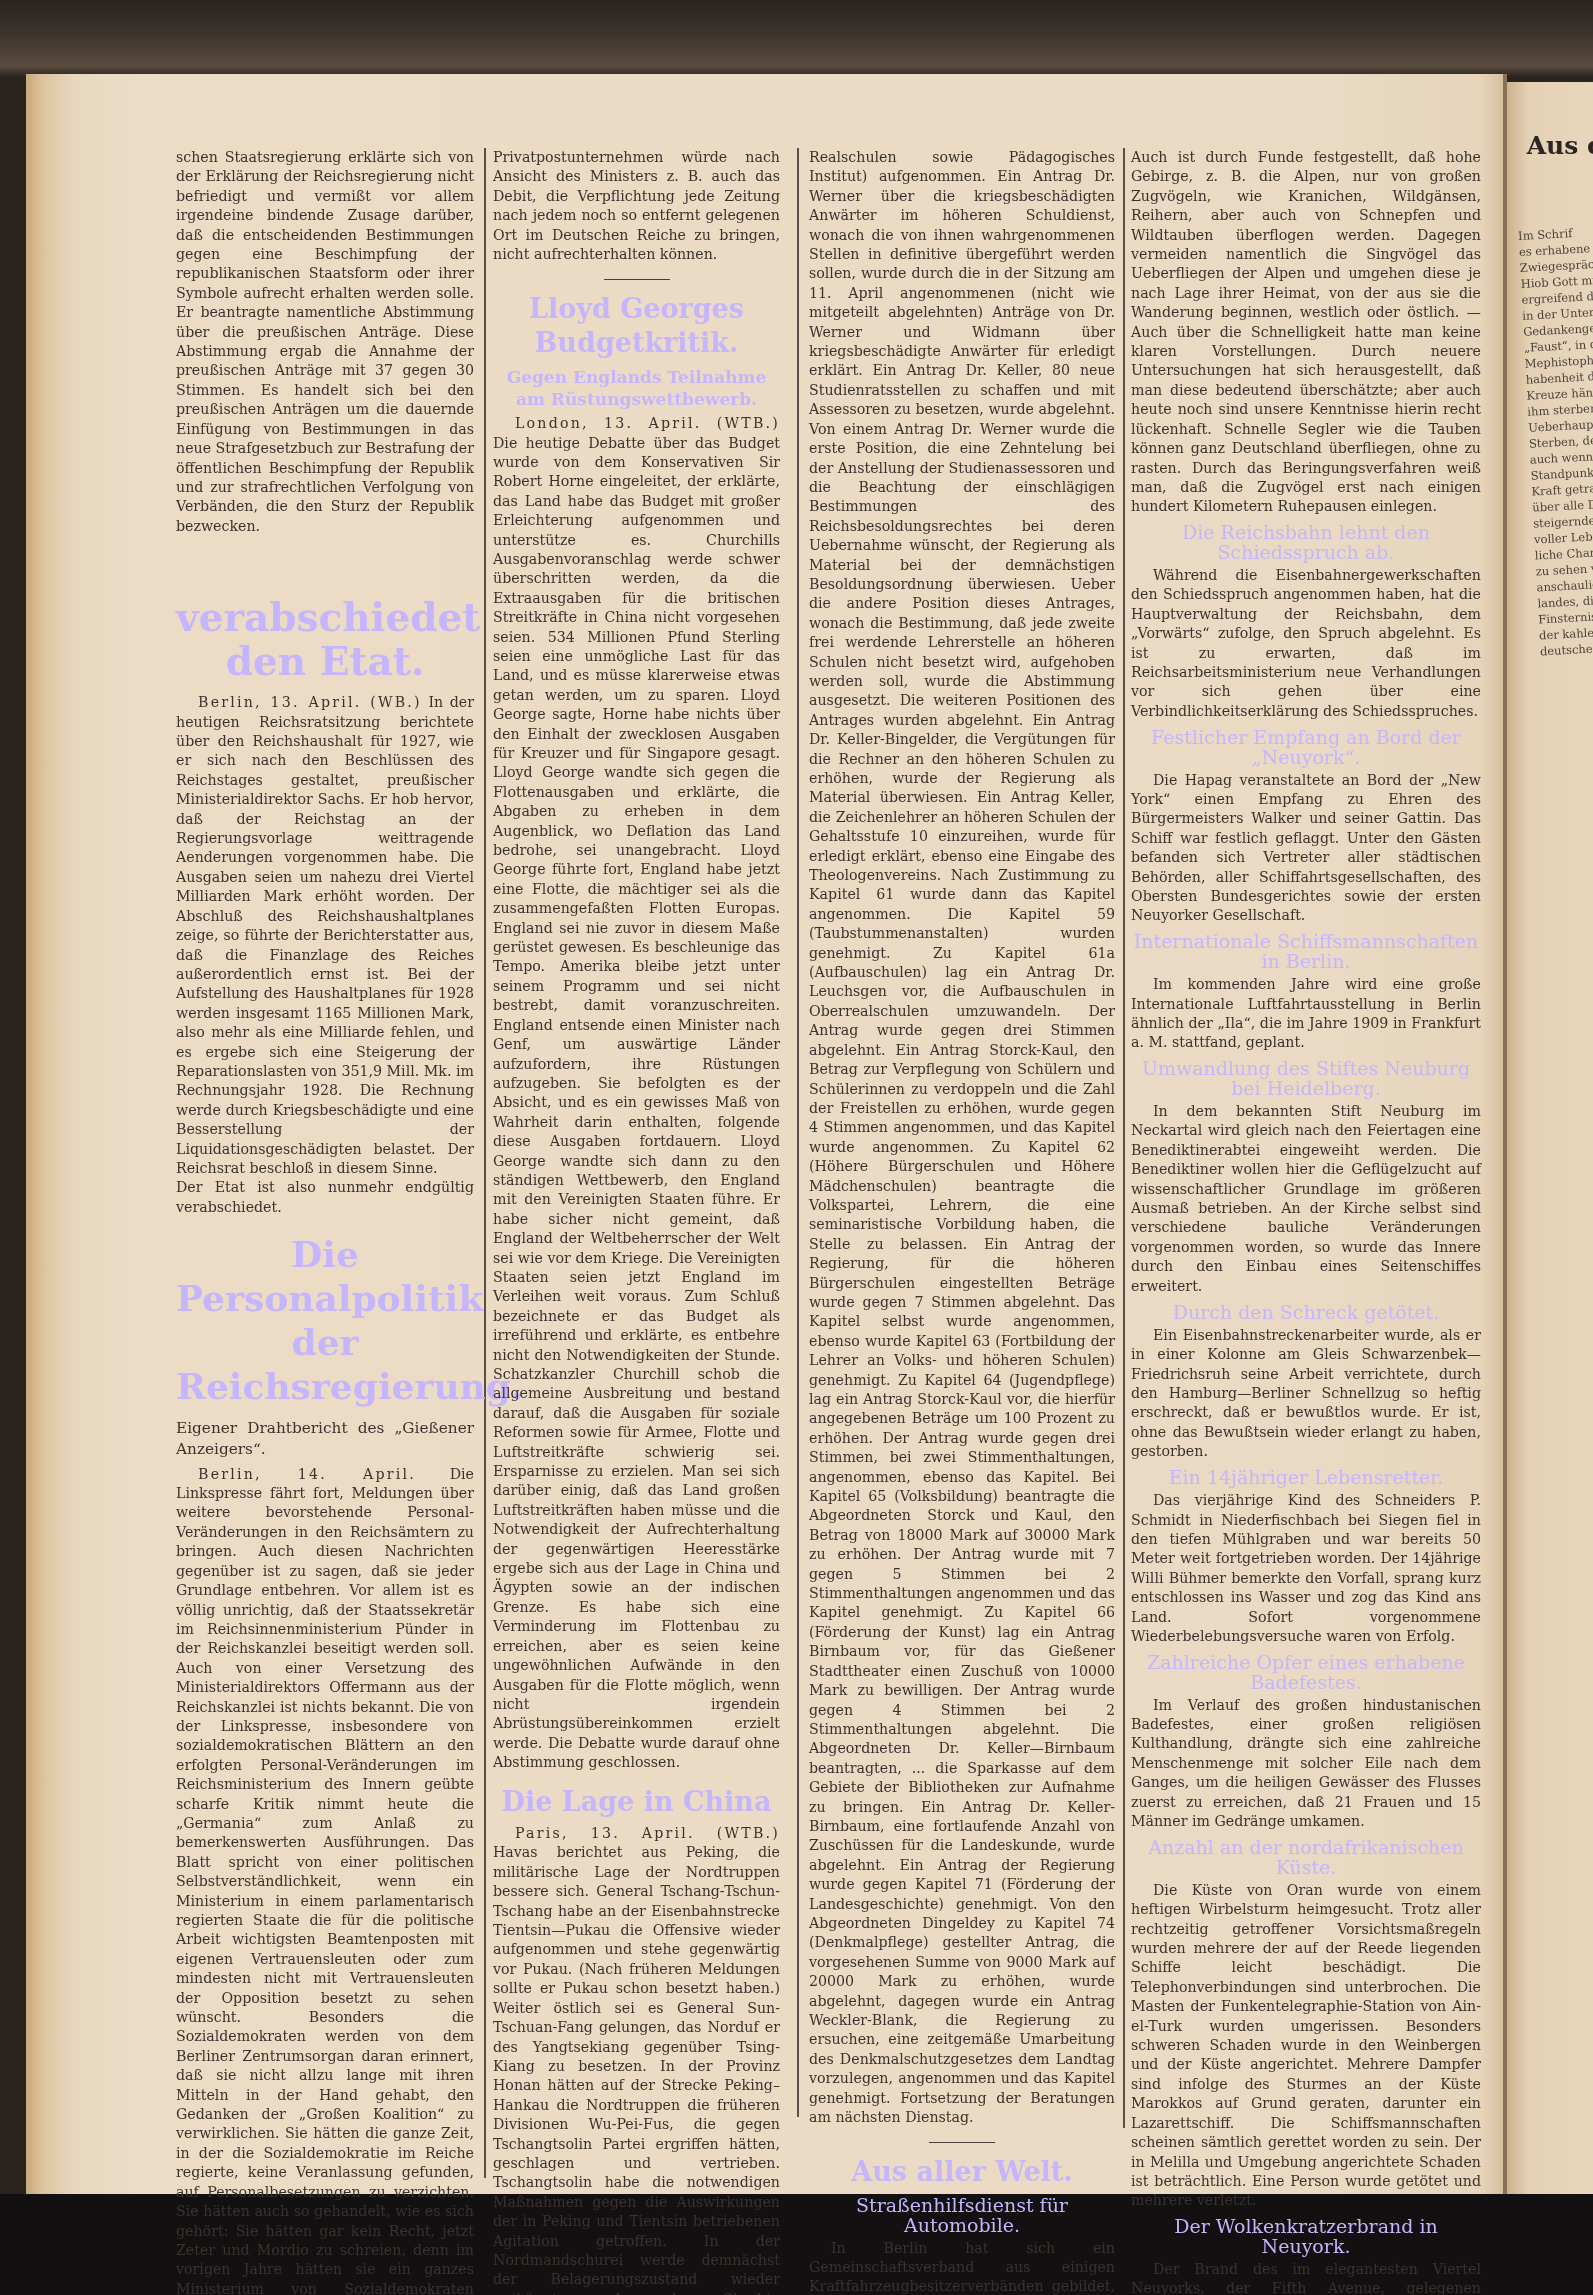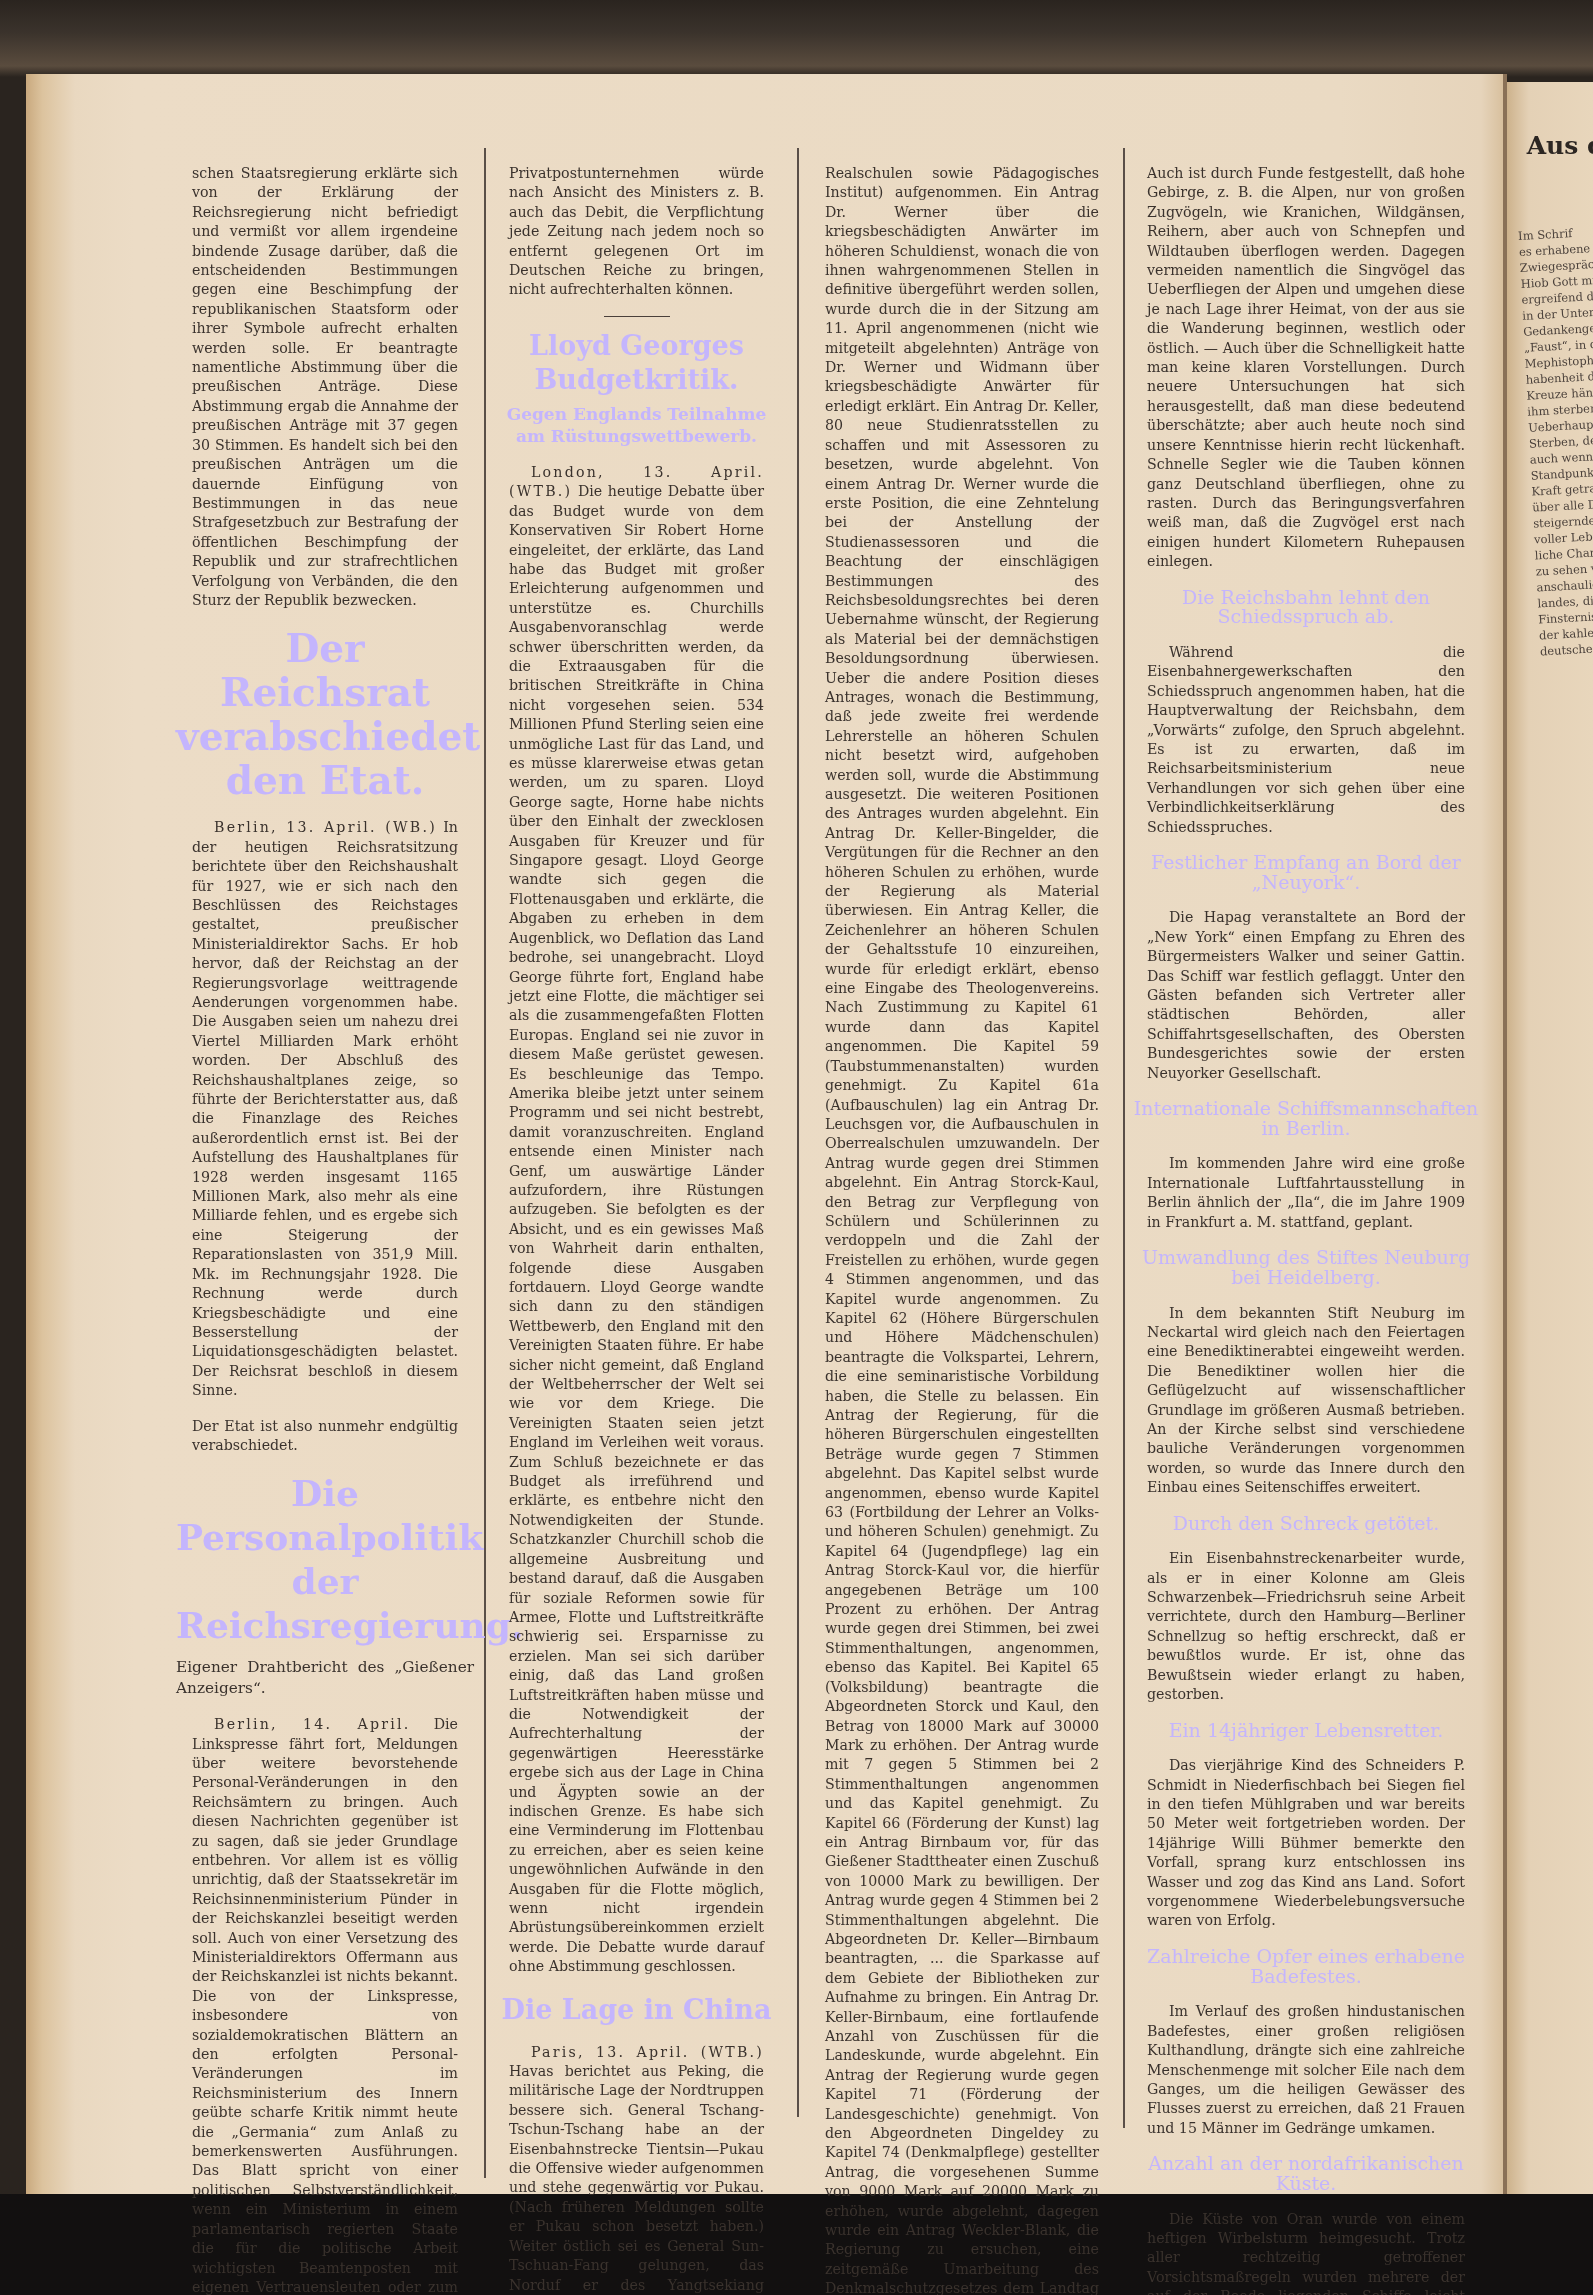--- a/index.html
+++ b/index.html
@@ -26,21 +26,21 @@
   .r2{left:797px;height:1969px;}
   .r3{left:1123px;height:1980px;}
 
   h1,h2,h3,h4{margin:0;text-align:center;color:#c4b5fd;}
   h1{font-size:36px;line-height:44px;font-weight:bold;margin:15.3px 0 9.8px;}
   h1.big{font-size:39px;}
   h2{font-size:27px;line-height:34px;font-weight:bold;margin:12px 0 5.5px;}
   h3{font-size:17px;line-height:22px;font-weight:bold;margin:3.3px 0 4.4px;}
   h4{font-size:19px;line-height:19.7px;font-weight:normal;margin:6.6px 0 3.3px;}
   .sub{font-size:15.3px;line-height:21px;margin:0 0 4.4px;}
-  p{margin:16px;text-indent:22px;}
+  p{margin:0;text-indent:22px;}
   p.noind{text-indent:0;}
   .sep{width:66px;height:1.6px;background:#4a403a;margin:14.2px auto 9.8px;}
   .dateline{letter-spacing:2.2px;}
 </style>
 </head>
 <body>
 
 <div class="scan"></div>
 <div class="page"></div>
 <div class="gutter"></div>
@@ -76,21 +76,21 @@
 </div>
 <div class="binding"></div>
 
 <div class="rule r1"></div>
 <div class="rule r2"></div>
 <div class="rule r3"></div>
 
 <div class="col c1">
   <p class="noind">schen Staatsregierung erklärte sich von der Erklärung der Reichsregierung nicht befriedigt und vermißt vor allem irgendeine bindende Zusage darüber, daß die entscheidenden Bestimmungen gegen eine Beschimpfung der republikanischen Staatsform oder ihrer Symbole aufrecht erhalten werden solle. Er beantragte namentliche Abstimmung über die preußischen Anträge. Diese Abstimmung ergab die Annahme der preußischen Anträge mit 37 gegen 30 Stimmen. Es handelt sich bei den preußischen Anträgen um die dauernde Einfügung von Bestimmungen in das neue Strafgesetzbuch zur Bestrafung der öffentlichen Beschimpfung der Republik und zur strafrechtlichen Verfolgung von Verbänden, die den Sturz der Republik bezwecken.</p>
   <h1 class="big">
-    <span>Der Reichsrat</span><br>
+    <br>
     <span>verabschiedet den Etat.</span>
   </h1>
   <p><span class="dateline">Berlin, 13. April. (WB.)</span> <span>In der heutigen Reichsratsitzung berichtete über den Reichshaushalt für 1927, wie er sich nach den Beschlüssen des Reichstages gestaltet, preußischer Ministerialdirektor Sachs. Er hob hervor, daß der Reichstag an der Regierungsvorlage weittragende Aenderungen vorgenommen habe. Die Ausgaben seien um nahezu drei Viertel Milliarden Mark erhöht worden. Der Abschluß des Reichshaushaltplanes zeige, so führte der Berichterstatter aus, daß die Finanzlage des Reiches außerordentlich ernst ist. Bei der Aufstellung des Haushaltplanes für 1928 werden insgesamt 1165 Millionen Mark, also mehr als eine Milliarde fehlen, und es ergebe sich eine Steigerung der Reparationslasten von 351,9 Mill. Mk. im Rechnungsjahr 1928. Die Rechnung werde durch Kriegsbeschädigte und eine Besserstellung der Liquidationsgeschädigten belastet. Der Reichsrat beschloß in diesem Sinne.</span></p>
   <p class="noind">Der Etat ist also nunmehr endgültig verabschiedet.</p>
   <h1>
     <span>Die Personalpolitik</span><br>
     <span>der Reichsregierung.</span>
   </h1>
   <div class="sub">Eigener Drahtbericht des „Gießener Anzeigers“.</div>
   <p><span class="dateline">Berlin, 14. April.</span> <span>Die Linkspresse fährt fort, Meldungen über weitere bevorstehende Personal-Veränderungen in den Reichsämtern zu bringen. Auch diesen Nachrichten gegenüber ist zu sagen, daß sie jeder Grundlage entbehren. Vor allem ist es völlig unrichtig, daß der Staatssekretär im Reichsinnenministerium Pünder in der Reichskanzlei beseitigt werden soll. Auch von einer Versetzung des Ministerialdirektors Offermann aus der Reichskanzlei ist nichts bekannt. Die von der Linkspresse, insbesondere von sozialdemokratischen Blättern an den erfolgten Personal-Veränderungen im Reichsministerium des Innern geübte scharfe Kritik nimmt heute die „Germania“ zum Anlaß zu bemerkenswerten Ausführungen. Das Blatt spricht von einer politischen Selbstverständlichkeit, wenn ein Ministerium in einem parlamentarisch regierten Staate die für die politische Arbeit wichtigsten Beamtenposten mit eigenen Vertrauensleuten oder zum mindesten nicht mit Vertrauensleuten der Opposition besetzt zu sehen wünscht. Besonders die Sozialdemokraten werden von dem Berliner Zentrumsorgan daran erinnert, daß sie nicht allzu lange mit ihren Mitteln in der Hand gehabt, den Gedanken der „Großen Koalition“ zu verwirklichen. Sie hätten die ganze Zeit, in der die Sozialdemokratie im Reiche regierte, keine Veranlassung gefunden, auf Personalbesetzungen zu verzichten. Sie hätten auch so gehandelt, wie es sich gehört: Sie hätten gar kein Recht, jetzt Zeter und Mordio zu schreien, denn im vorigen Jahre hätten sie ein ganzes Ministerium von Sozialdemokraten besetzt. Die Sozialdemokraten sollten sich das Sprichwort vom Glashaus und Steinen merken, denn gerade sie haben von dem oben angeführten guten Recht einer parlamentarischen Regierung zur Besetzung einflußreicher Posten mit parteipolitischen Vertrauensmännern weidlich Gebrauch gemacht.</span></p>

